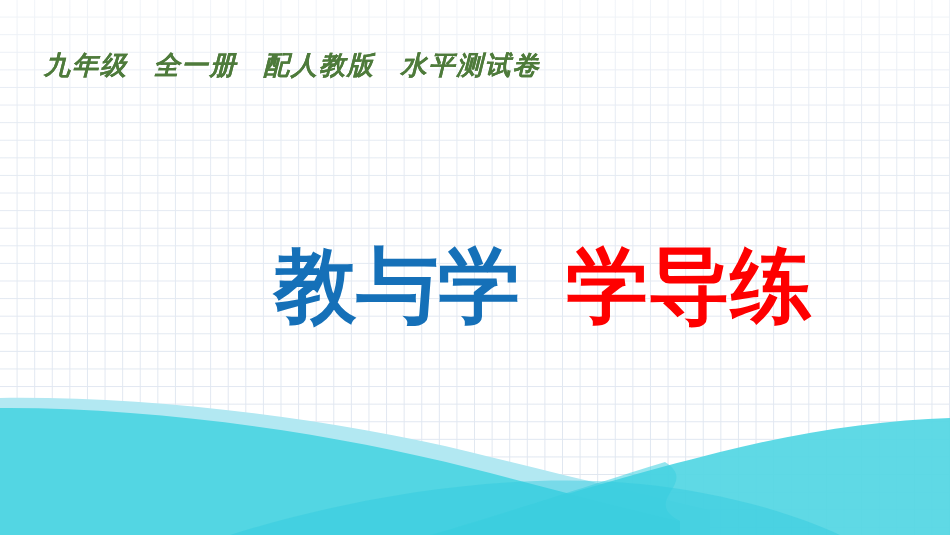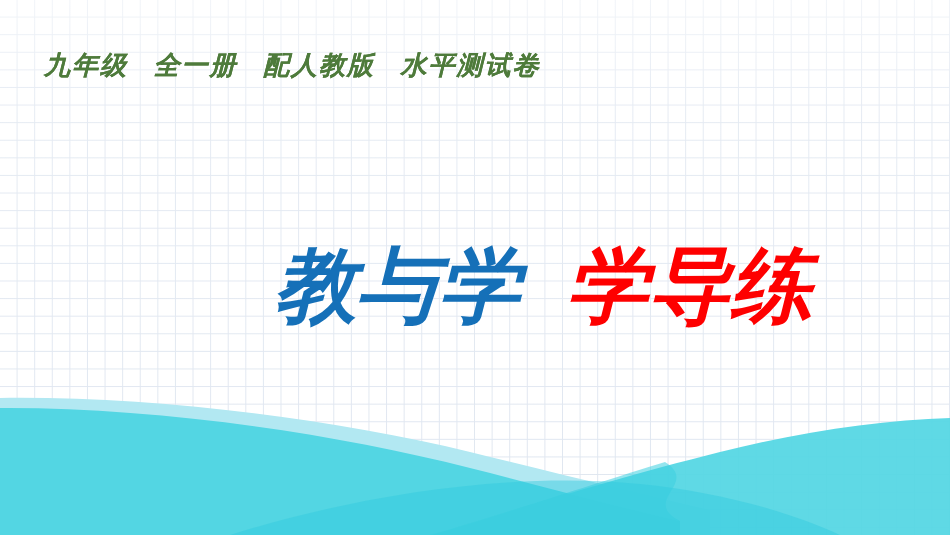--- a/index.html
+++ b/index.html
@@ -81,21 +81,20 @@
     position: absolute;
     left: 0;
     top: 163px;
     width: 950px;
     text-align: center;
     font-family: "Liberation Sans", "DejaVu Sans", sans-serif;
     font-size: 82px;
     font-weight: 700;
     line-height: 1;
     white-space: pre;
-    font-style: italic;
   }
   .main-title .blue { color: #1570b8; }
   .main-title .gap  { display:inline-block; width: 46px; }
   .main-title .red  { color: #fe0000; }
 
   .subtitle {
     position: absolute;
     left: 0;
     top: 290px;
     width: 950px;

